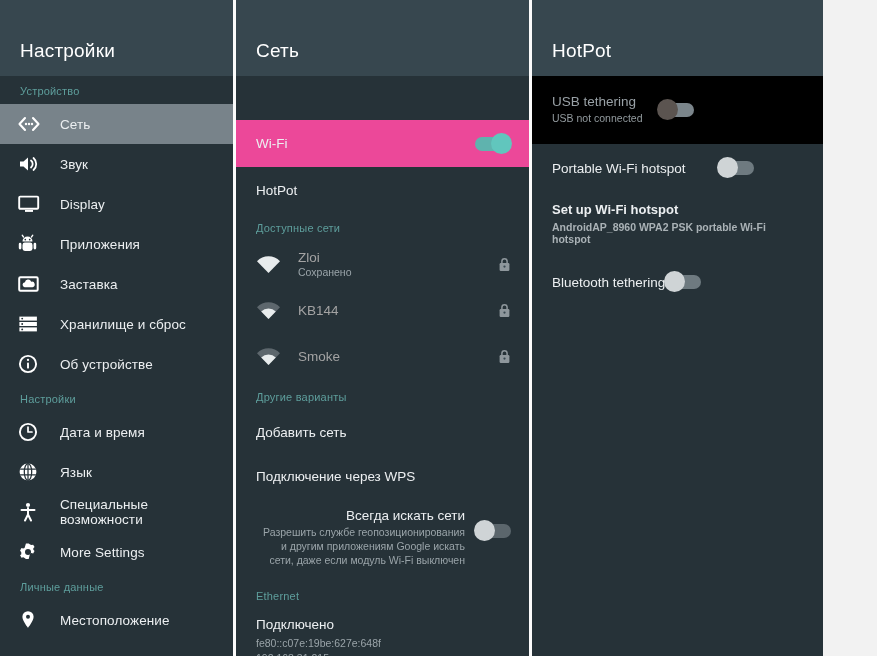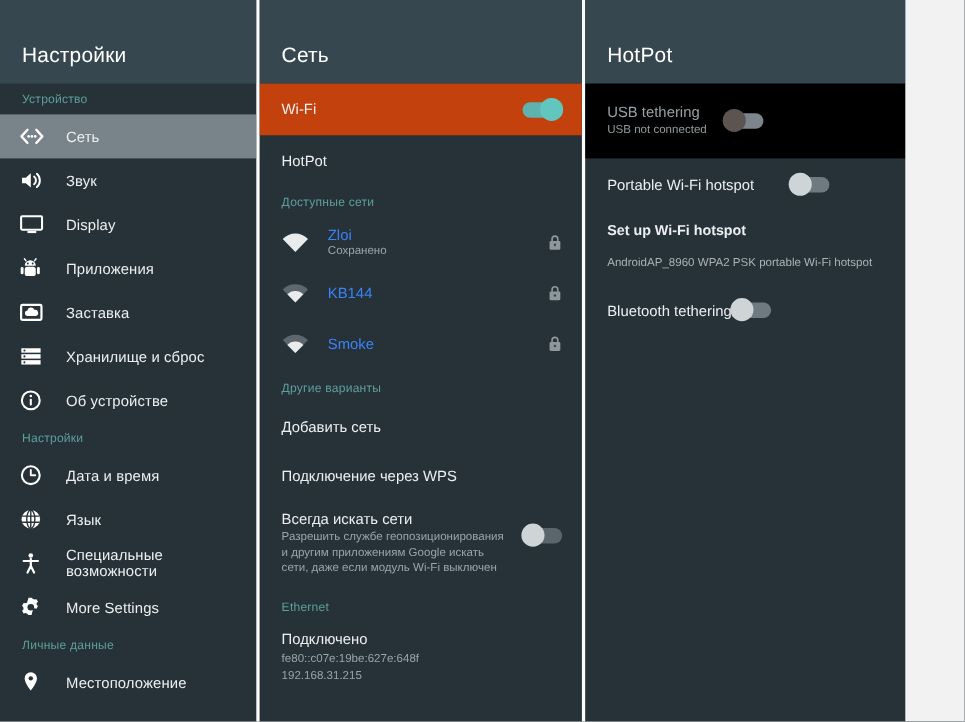--- a/index.html
+++ b/index.html
@@ -75,21 +75,21 @@
 
   
   .row {
     display: flex;
     align-items: center;
     min-height: 40px;
     padding: 0 18px 0 20px;
     color: #eceff1;
     font-size: 13.5px;
   }
-  .row.hl { background: #c2410c; }
+  .row.hl { background: #ec4899; margin-top: 44px; }
   .row .grow { flex: 1 1 auto; }
 
   .row-title { font-size: 13.5px; color: #eceff1; }
   .row-sub {
     font-size: 10.5px;
     color: #9aa4a9;
     margin-top: 2px;
     line-height: 1.35;
   }
 
@@ -97,36 +97,37 @@
     display: flex;
     align-items: center;
     height: 46px;
     padding: 0 18px 0 20px;
   }
   .wifi-ico {
     width: 36px; flex: 0 0 36px;
     display: flex; align-items: center;
   }
   .wifi-txt { flex: 1 1 auto; padding-left: 6px; }
-  .wifi-name { font-size: 13.5px; color: #3b82f6; }
+  .wifi-name { font-size: 13.5px; color: #a3a3a3; }
   .wifi-state { font-size: 10.5px; color: #9aa4a9; margin-top: 1px; }
 
   .plain-row {
     display: flex;
     align-items: center;
     height: 40px;
     padding-left: 20px;
     color: #eceff1;
     font-size: 13.5px;
   }
 
   .stack-row {
     display: flex;
     align-items: flex-start;
     padding: 10px 18px 12px 20px;
+    text-align: right;
   }
   .stack-txt { flex: 1 1 auto; padding-right: 10px; }
 
   
   .toggle {
     position: relative;
     width: 36px; height: 14px;
     border-radius: 7px;
     flex: 0 0 36px;
   }
@@ -154,21 +155,21 @@
     font-size: 13.5px;
   }
   .hp-row.hl { background: #000000; height: 68px; gap: 16px; }
   .hp-row.dim .row-title { color: #99a1a6; }
   .hp-row.dim .row-sub   { color: #939b9f; }
 
   .hp-setup {
     padding: 10px 18px 14px 20px;
   }
   .hp-setup .t { font-size: 13px; color: #eceff1; font-weight: bold; }
-  .hp-setup .s { font-size: 10.5px; color: #aab2b6; margin-top: 16px; }
+  .hp-setup .s { font-size: 10.5px; color: #aab2b6; margin-top: 4px; font-weight: bold; }
 
   svg { display: block; }
 </style>
 </head>
 <body>
 
 <div class="screen">
 
   <div class="panel panel-sidebar">
     <div class="panel-header">

